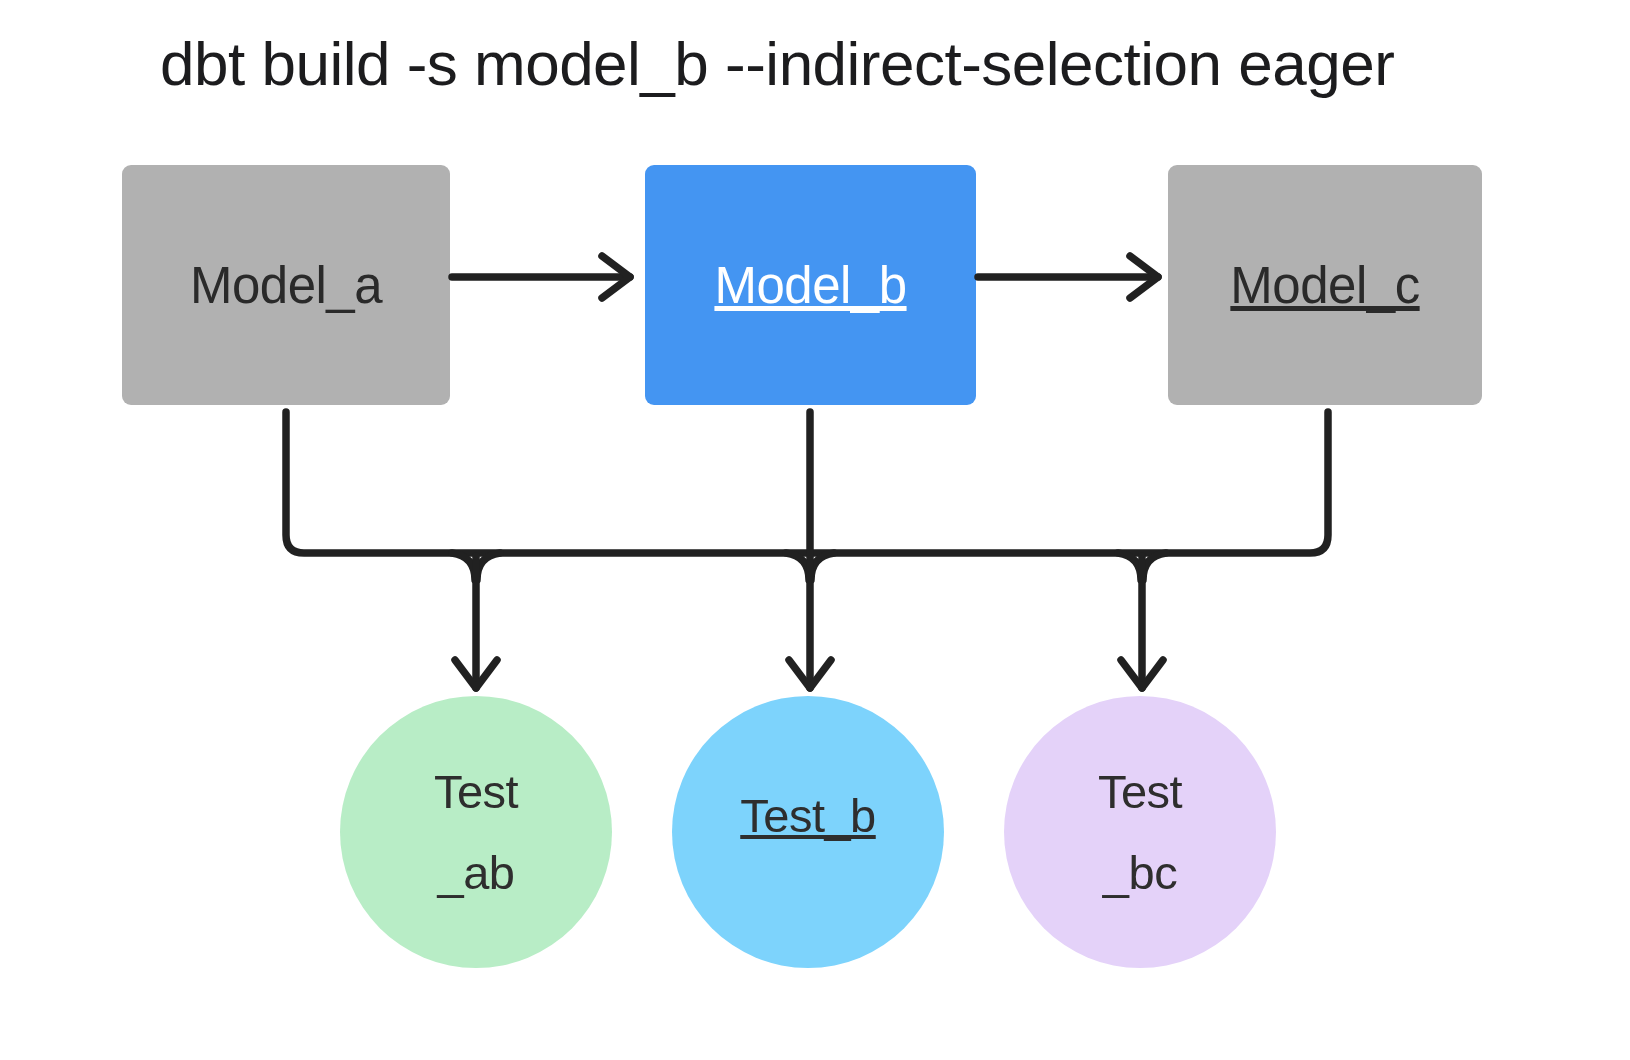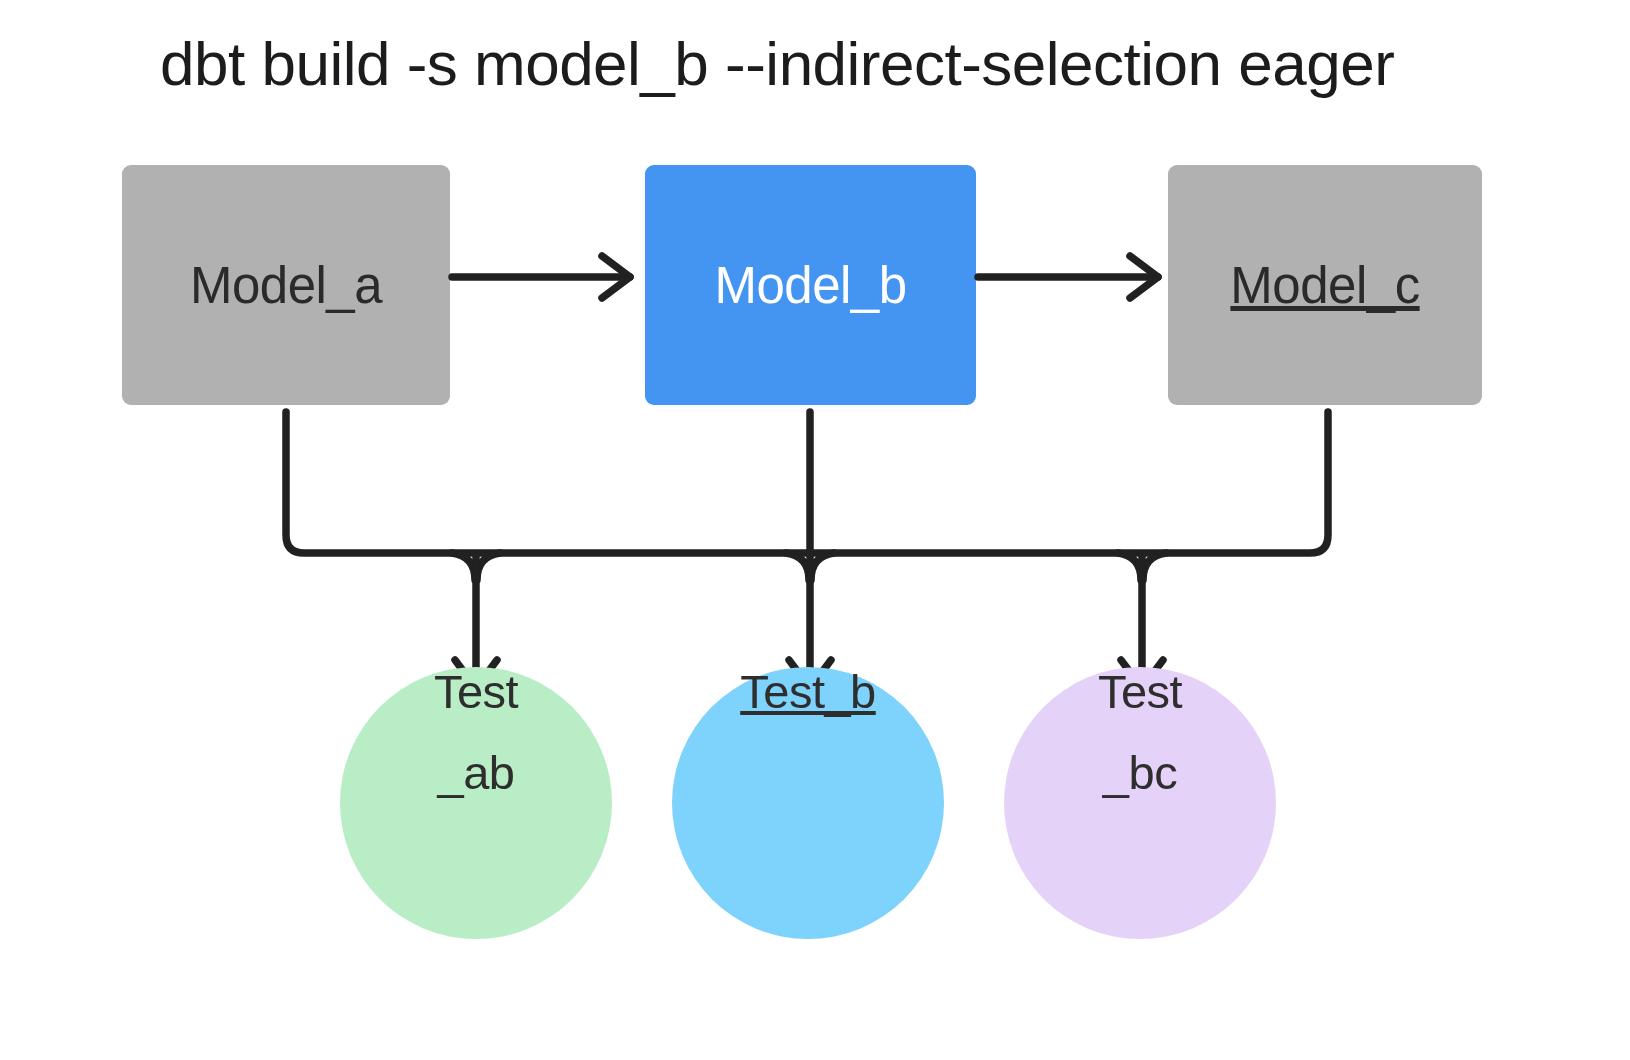--- a/index.html
+++ b/index.html
@@ -34,32 +34,32 @@
     align-items: center;
     justify-content: center;
     margin-top: 25px;
   }
   .model .label {
     font-size: 51px;
     font-weight: 500;
     letter-spacing: -0.5px;
   }
   #model_a { left: 122px; width: 328px; }
-  #model_b { left: 645px; width: 331px; }
+  #model_b { left: 645px; width: 331px; text-decoration: underline; }
   #model_c { left: 1168px; width: 314px; }
   .test {
     position: absolute;
-    top: 667px;
+    top: 696px;
     width: 272px;
     height: 272px;
     border-radius: 50%;
     display: flex;
     flex-direction: column;
     align-items: center;
-    justify-content: flex-start;
+    justify-content: center;
     row-gap: 32px;
   }
   .test .line {
     display: block;
     font-size: 47px;
     font-weight: 500;
     letter-spacing: -0.5px;
     line-height: 1.05;
   }
   #test_ab { left: 340px; }

